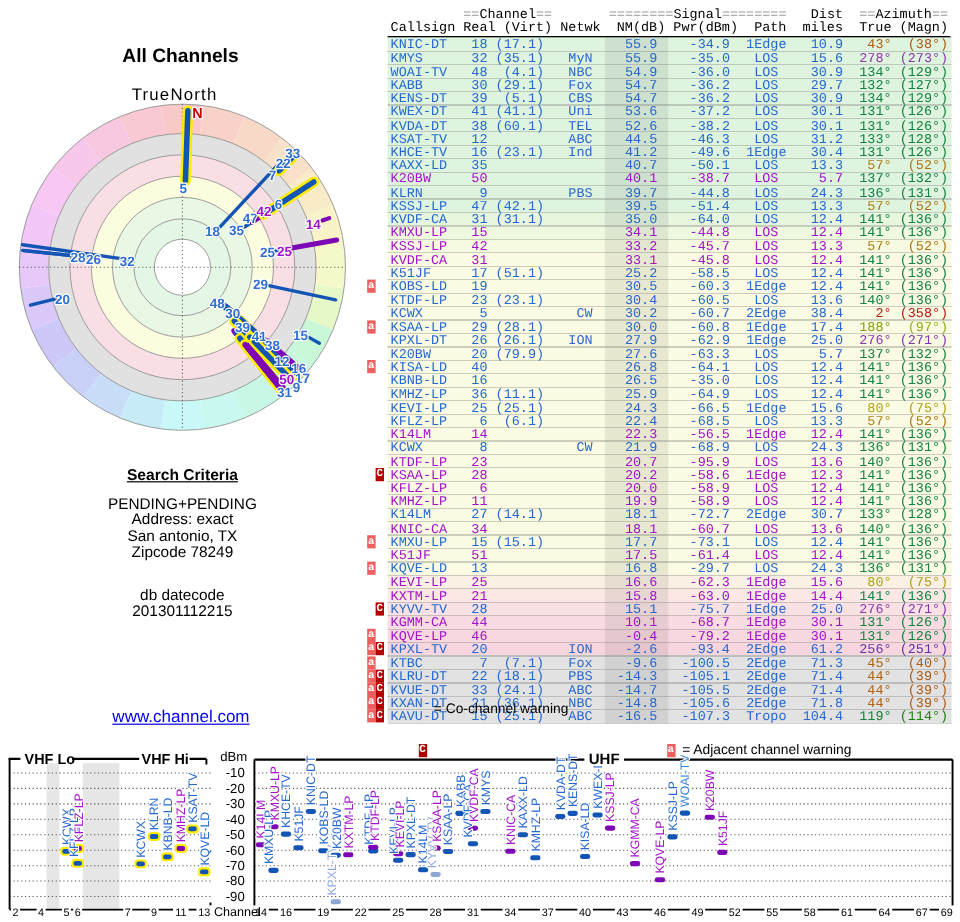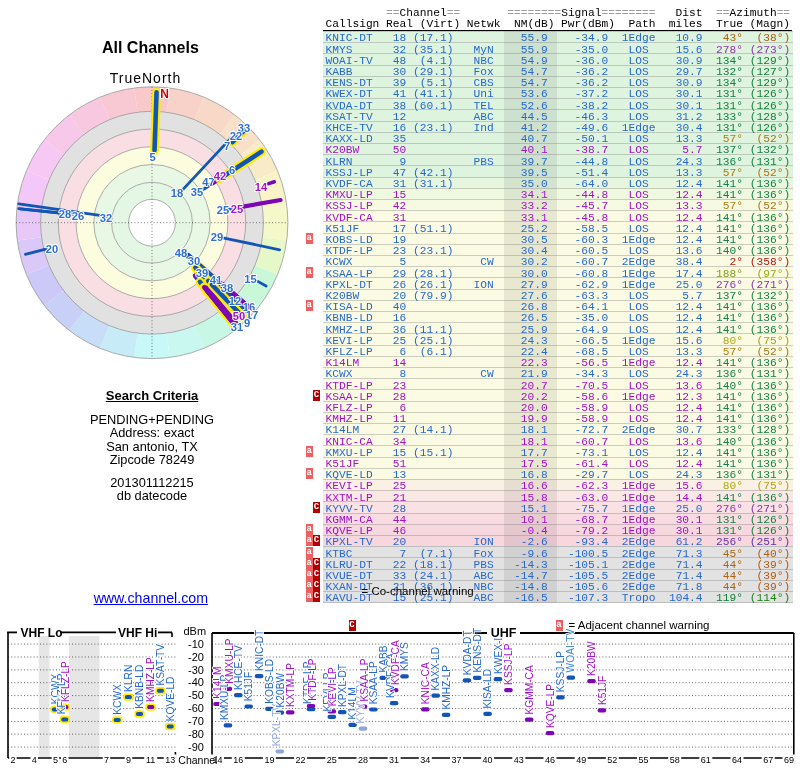--- a/index.html
+++ b/index.html
@@ -34,22 +34,22 @@
 <span style="color:#2668CE">KCWX    </span> <span style="color:#2668CE">  5</span>        <span style="color:#2668CE">   CW</span>  <span style="color:#2668CE">  30.2</span>   <span style="color:#2668CE"> -60.7</span>  <span style="color:#2668CE">2Edge</span>  <span style="color:#2668CE"> 38.4</span>  <span style="color:#B81D14">  2°</span> <span style="color:#B81415">(358°)</span>
 <span style="color:#2668CE">KSAA-LP </span> <span style="color:#2668CE"> 29</span> <span style="color:#2668CE">(28.1)</span>        <span style="color:#2668CE">  30.0</span>   <span style="color:#2668CE"> -60.8</span>  <span style="color:#2668CE">1Edge</span>  <span style="color:#2668CE"> 17.4</span>  <span style="color:#839E1A">188°</span> <span style="color:#96AC15"> (97°)</span>
 <span style="color:#2668CE">KPXL-DT </span> <span style="color:#2668CE"> 26</span> <span style="color:#2668CE">(26.1)</span> <span style="color:#2668CE">  ION</span>  <span style="color:#2668CE">  27.9</span>   <span style="color:#2668CE"> -62.9</span>  <span style="color:#2668CE">1Edge</span>  <span style="color:#2668CE"> 25.0</span>  <span style="color:#8F36AB">276°</span> <span style="color:#8336AB">(271°)</span>
 <span style="color:#2668CE">K20BW   </span> <span style="color:#2668CE"> 20</span> <span style="color:#2668CE">(79.9)</span>        <span style="color:#2668CE">  27.6</span>   <span style="color:#2668CE"> -63.3</span>  <span style="color:#2668CE"> LOS </span>  <span style="color:#2668CE">  5.7</span>  <span style="color:#138147">137°</span> <span style="color:#138142">(132°)</span>
 <span style="color:#2668CE">KISA-LD </span> <span style="color:#2668CE"> 40</span>               <span style="color:#2668CE">  26.8</span>   <span style="color:#2668CE"> -64.1</span>  <span style="color:#2668CE"> LOS </span>  <span style="color:#2668CE"> 12.4</span>  <span style="color:#13814A">141°</span> <span style="color:#138146">(136°)</span>
 <span style="color:#2668CE">KBNB-LD </span> <span style="color:#2668CE"> 16</span>               <span style="color:#2668CE">  26.5</span>   <span style="color:#2668CE"> -35.0</span>  <span style="color:#2668CE"> LOS </span>  <span style="color:#2668CE"> 12.4</span>  <span style="color:#13814A">141°</span> <span style="color:#138146">(136°)</span>
 <span style="color:#2668CE">KMHZ-LP </span> <span style="color:#2668CE"> 36</span> <span style="color:#2668CE">(11.1)</span>        <span style="color:#2668CE">  25.9</span>   <span style="color:#2668CE"> -64.9</span>  <span style="color:#2668CE"> LOS </span>  <span style="color:#2668CE"> 12.4</span>  <span style="color:#13814A">141°</span> <span style="color:#138146">(136°)</span>
 <span style="color:#2668CE">KEVI-LP </span> <span style="color:#2668CE"> 25</span> <span style="color:#2668CE">(25.1)</span>        <span style="color:#2668CE">  24.3</span>   <span style="color:#2668CE"> -66.5</span>  <span style="color:#2668CE">1Edge</span>  <span style="color:#2668CE"> 15.6</span>  <span style="color:#ACA715"> 80°</span> <span style="color:#AC9F15"> (75°)</span>
 <span style="color:#2668CE">KFLZ-LP </span> <span style="color:#2668CE">  6</span> <span style="color:#2668CE"> (6.1)</span>        <span style="color:#2668CE">  22.4</span>   <span style="color:#2668CE"> -68.5</span>  <span style="color:#2668CE"> LOS </span>  <span style="color:#2668CE"> 13.3</span>  <span style="color:#AC7F15"> 57°</span> <span style="color:#AC7415"> (52°)</span>
 <span style="color:#A112C9">K14LM   </span> <span style="color:#A112C9"> 14</span>               <span style="color:#A112C9">  22.3</span>   <span style="color:#A112C9"> -56.5</span>  <span style="color:#A112C9">1Edge</span>  <span style="color:#A112C9"> 12.4</span>  <span style="color:#13814A">141°</span> <span style="color:#138146">(136°)</span>
-<span style="color:#2668CE">KCWX    </span> <span style="color:#2668CE">  8</span>        <span style="color:#2668CE">   CW</span>  <span style="color:#2668CE">  21.9</span>   <span style="color:#2668CE"> -34.3</span>  <span style="color:#2668CE"> LOS </span>  <span style="color:#2668CE"> 24.3</span>  <span style="color:#138146">136°</span> <span style="color:#138142">(131°)</span>
-<span style="color:#A112C9">KTDF-LP </span> <span style="color:#A112C9"> 23</span>               <span style="color:#A112C9">  20.7</span>   <span style="color:#A112C9"> -70.5</span>  <span style="color:#A112C9"> LOS </span>  <span style="color:#A112C9"> 13.6</span>  <span style="color:#138149">140°</span> <span style="color:#138146">(136°)</span>
+<span style="color:#2668CE">KCWX    </span> <span style="color:#2668CE">  8</span>        <span style="color:#2668CE">   CW</span>  <span style="color:#2668CE">  21.9</span>   <span style="color:#2668CE"> -68.9</span>  <span style="color:#2668CE"> LOS </span>  <span style="color:#2668CE"> 24.3</span>  <span style="color:#138146">136°</span> <span style="color:#138142">(131°)</span>
+<span style="color:#A112C9">KTDF-LP </span> <span style="color:#A112C9"> 23</span>               <span style="color:#A112C9">  20.7</span>   <span style="color:#A112C9"> -95.9</span>  <span style="color:#A112C9"> LOS </span>  <span style="color:#A112C9"> 13.6</span>  <span style="color:#138149">140°</span> <span style="color:#138146">(136°)</span>
 <span style="color:#A112C9">KSAA-LP </span> <span style="color:#A112C9"> 28</span>               <span style="color:#A112C9">  20.2</span>   <span style="color:#A112C9"> -58.6</span>  <span style="color:#A112C9">1Edge</span>  <span style="color:#A112C9"> 12.3</span>  <span style="color:#13814A">141°</span> <span style="color:#138146">(136°)</span>
 <span style="color:#A112C9">KFLZ-LP </span> <span style="color:#A112C9">  6</span>               <span style="color:#A112C9">  20.0</span>   <span style="color:#A112C9"> -58.9</span>  <span style="color:#A112C9"> LOS </span>  <span style="color:#A112C9"> 12.4</span>  <span style="color:#13814A">141°</span> <span style="color:#138146">(136°)</span>
 <span style="color:#A112C9">KMHZ-LP </span> <span style="color:#A112C9"> 11</span>               <span style="color:#A112C9">  19.9</span>   <span style="color:#A112C9"> -58.9</span>  <span style="color:#A112C9"> LOS </span>  <span style="color:#A112C9"> 12.4</span>  <span style="color:#13814A">141°</span> <span style="color:#138146">(136°)</span>
 <span style="color:#2668CE">K14LM   </span> <span style="color:#2668CE"> 27</span> <span style="color:#2668CE">(14.1)</span>        <span style="color:#2668CE">  18.1</span>   <span style="color:#2668CE"> -72.7</span>  <span style="color:#2668CE">2Edge</span>  <span style="color:#2668CE"> 30.7</span>  <span style="color:#138143">133°</span> <span style="color:#13813F">(128°)</span>
 <span style="color:#A112C9">KNIC-CA </span> <span style="color:#A112C9"> 34</span>               <span style="color:#A112C9">  18.1</span>   <span style="color:#A112C9"> -60.7</span>  <span style="color:#A112C9"> LOS </span>  <span style="color:#A112C9"> 13.6</span>  <span style="color:#138149">140°</span> <span style="color:#138146">(136°)</span>
 <span style="color:#2668CE">KMXU-LP </span> <span style="color:#2668CE"> 15</span> <span style="color:#2668CE">(15.1)</span>        <span style="color:#2668CE">  17.7</span>   <span style="color:#2668CE"> -73.1</span>  <span style="color:#2668CE"> LOS </span>  <span style="color:#2668CE"> 12.4</span>  <span style="color:#13814A">141°</span> <span style="color:#138146">(136°)</span>
 <span style="color:#A112C9">K51JF   </span> <span style="color:#A112C9"> 51</span>               <span style="color:#A112C9">  17.5</span>   <span style="color:#A112C9"> -61.4</span>  <span style="color:#A112C9"> LOS </span>  <span style="color:#A112C9"> 12.4</span>  <span style="color:#13814A">141°</span> <span style="color:#138146">(136°)</span>
 <span style="color:#2668CE">KQVE-LD </span> <span style="color:#2668CE"> 13</span>               <span style="color:#2668CE">  16.8</span>   <span style="color:#2668CE"> -29.7</span>  <span style="color:#2668CE"> LOS </span>  <span style="color:#2668CE"> 24.3</span>  <span style="color:#138146">136°</span> <span style="color:#138142">(131°)</span>
 <span style="color:#A112C9">KEVI-LP </span> <span style="color:#A112C9"> 25</span>               <span style="color:#A112C9">  16.6</span>   <span style="color:#A112C9"> -62.3</span>  <span style="color:#A112C9">1Edge</span>  <span style="color:#A112C9"> 15.6</span>  <span style="color:#ACA715"> 80°</span> <span style="color:#AC9F15"> (75°)</span>
 <span style="color:#A112C9">KXTM-LP </span> <span style="color:#A112C9"> 21</span>               <span style="color:#A112C9">  15.8</span>   <span style="color:#A112C9"> -63.0</span>  <span style="color:#A112C9">1Edge</span>  <span style="color:#A112C9"> 14.4</span>  <span style="color:#13814A">141°</span> <span style="color:#138146">(136°)</span>
@@ -82,21 +82,21 @@
 <div style="position:absolute;width:7px;height:11px;color:#fff;font:bold 9px 'Liberation Mono',monospace;text-align:center;line-height:11px;left:305.8px;top:591.4px;background:#EE6060">a</div>
 <div style="position:absolute;width:7px;height:11px;color:#fff;font:bold 9px 'Liberation Mono',monospace;text-align:center;line-height:11px;left:312.9px;top:591.4px;background:#B30000">C</div>
 <div class="t" style="left:0.4000000000000057px;top:38.5px;width:300px;text-align:center;font-size:16px;font-weight:bold;color:#000;text-decoration:none;letter-spacing:0px">All Channels</div>
 <div class="t" style="left:-4.5px;top:69.5px;width:300px;text-align:center;font-size:14px;font-weight:normal;color:#000;text-decoration:none;letter-spacing:1.0px">TrueNorth</div>
 <div class="t" style="left:2px;top:387.5px;width:300px;text-align:center;font-size:13px;font-weight:bold;color:#000;text-decoration:underline;letter-spacing:0px">Search Criteria</div>
 <div class="t" style="left:2px;top:411.5px;width:300px;text-align:center;font-size:12.8px;font-weight:normal;color:#000;text-decoration:none;letter-spacing:0px">PENDING+PENDING</div>
 <div class="t" style="left:2px;top:425px;width:300px;text-align:center;font-size:12.8px;font-weight:normal;color:#000;text-decoration:none;letter-spacing:0px">Address: exact</div>
 <div class="t" style="left:2px;top:438.5px;width:300px;text-align:center;font-size:12.8px;font-weight:normal;color:#000;text-decoration:none;letter-spacing:0px">San antonio, TX</div>
 <div class="t" style="left:2px;top:452px;width:300px;text-align:center;font-size:12.8px;font-weight:normal;color:#000;text-decoration:none;letter-spacing:0px">Zipcode 78249</div>
 <div class="t" style="left:2px;top:487.5px;width:300px;text-align:center;font-size:12.8px;font-weight:normal;color:#000;text-decoration:none;letter-spacing:0px">db datecode</div>
-<div class="t" style="left:2px;top:475px;width:300px;text-align:center;font-size:12.8px;font-weight:normal;color:#000;text-decoration:none;letter-spacing:0px">201301112215</div>
+<div class="t" style="left:2px;top:501px;width:300px;text-align:center;font-size:12.8px;font-weight:normal;color:#000;text-decoration:none;letter-spacing:0px">201301112215</div>
 <div class="t" style="left:0.8000000000000114px;top:590px;width:300px;text-align:center;font-size:14.2px;font-weight:normal;color:#0000EE;text-decoration:underline;letter-spacing:0px">www.channel.com</div>
 <svg class="t" style="left:0;top:36px" width="312" height="330" viewBox="0 36 312 330">
     <path d="M152.0,222.7 L134.26,87.96 A135.9,135.9 0 0 1 169.74,87.96 Z" fill="#F8C9C8" stroke="none"></path>
     <path d="M152.0,222.7 L169.74,87.96 A135.9,135.9 0 0 1 204.01,97.14 Z" fill="#F8D1C8" stroke="none"></path>
     <path d="M152.0,222.7 L204.01,97.14 A135.9,135.9 0 0 1 234.73,114.88 Z" fill="#F8D9C8" stroke="none"></path>
     <path d="M152.0,222.7 L234.73,114.88 A135.9,135.9 0 0 1 259.82,139.97 Z" fill="#F8E1C8" stroke="none"></path>
     <path d="M152.0,222.7 L259.82,139.97 A135.9,135.9 0 0 1 277.56,170.69 Z" fill="#F8EBC8" stroke="none"></path>
     <path d="M152.0,222.7 L277.56,170.69 A135.9,135.9 0 0 1 286.74,204.96 Z" fill="#F8F4C8" stroke="none"></path>
     <path d="M152.0,222.7 L286.74,204.96 A135.9,135.9 0 0 1 286.74,240.44 Z" fill="#F5F8C8" stroke="none"></path>
     <path d="M152.0,222.7 L286.74,240.44 A135.9,135.9 0 0 1 277.56,274.71 Z" fill="#E7F8C8" stroke="none"></path>

